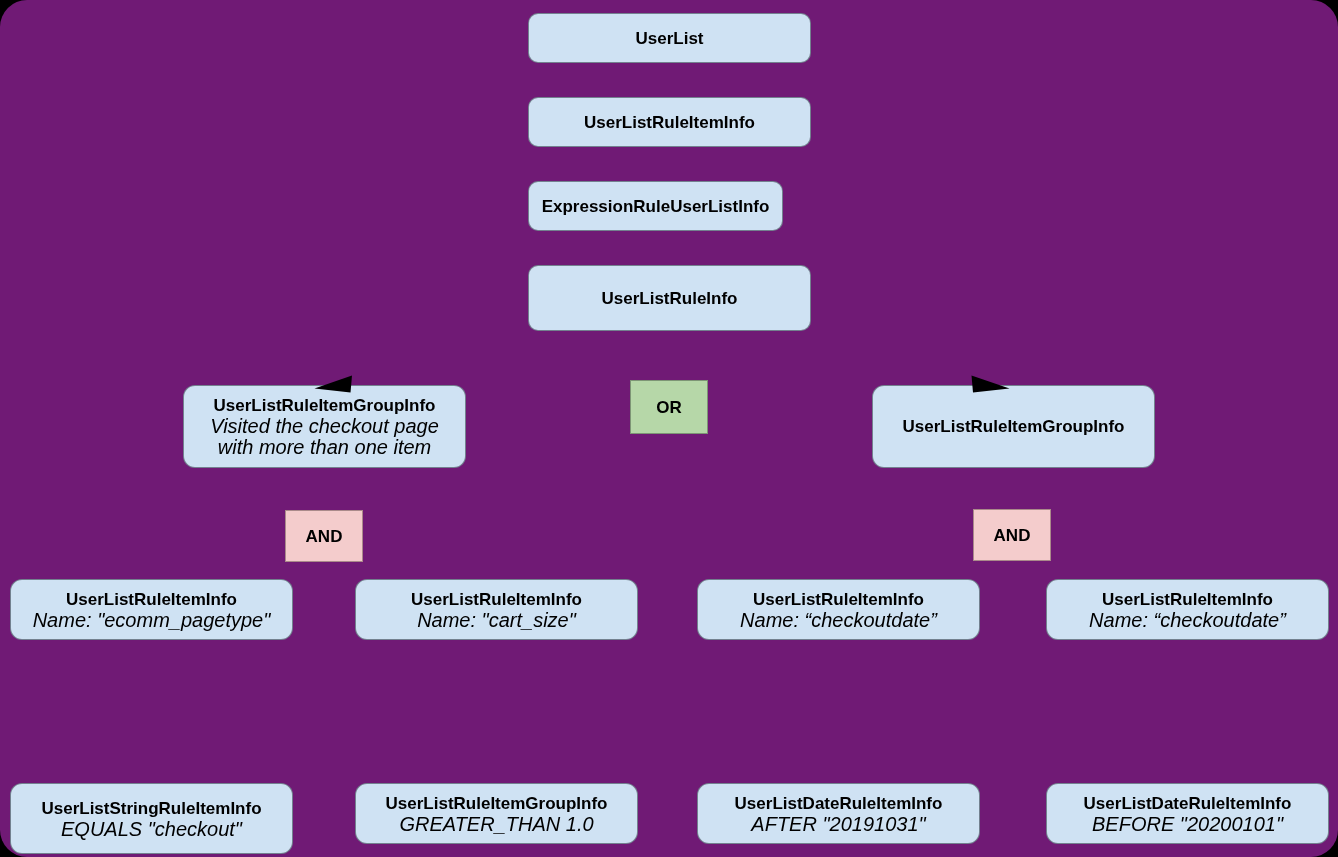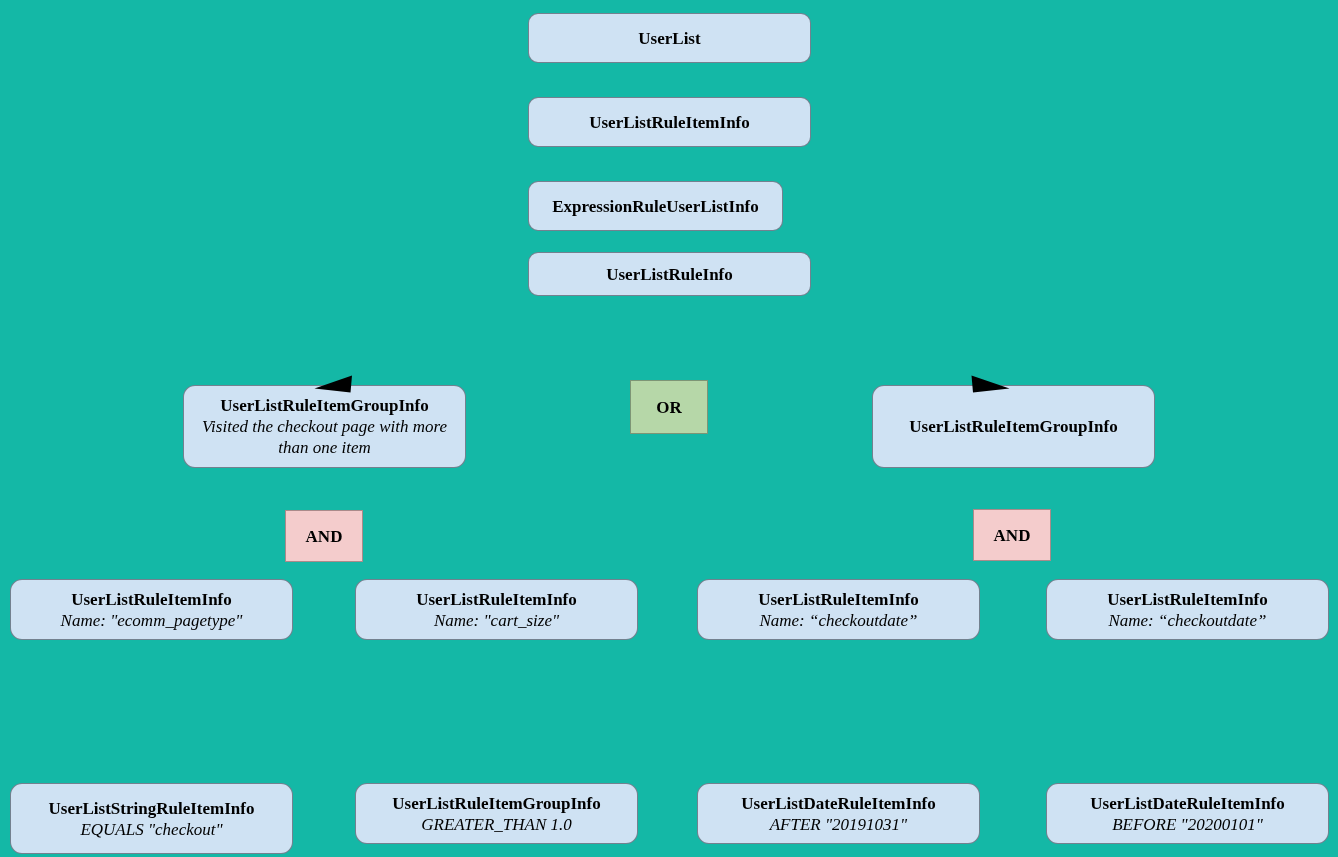--- a/index.html
+++ b/index.html
@@ -1,23 +1,24 @@
 <!DOCTYPE html>
 <html><head>
 <meta charset="utf-8">
 <style>
   html, body { margin: 0; padding: 0; background: #000; }
   #canvas {
     position: relative;
     width: 1338px;
     height: 857px;
-    background: #14b8a6;
-    font-family: Liberation Serif, serif;
+    background: #701a75;
+    font-family: Liberation Sans, sans-serif;
     color: #000000;
     overflow: hidden;
+    border-radius: 27px;
   }
   .node {
     position: absolute;
     box-sizing: border-box;
     display: flex;
     flex-direction: column;
     align-items: center;
     justify-content: center;
     text-align: center;
     line-height: 21px;
@@ -35,21 +36,21 @@
     border-radius: 0;
     margin-top: 37px;
   }
   .pink {
     background: #f4cccc;
     border: 1px solid rgba(60,40,40,0.4);
     border-radius: 0;
   }
   .t  { font-weight: 700; font-size: 17px; white-space: nowrap; }
   .op { font-weight: 700; font-size: 17px; }
-  .d  { font-style: italic; font-size: 17px; font-weight: 400; }
+  .d  { font-style: italic; font-size: 20px; font-weight: 400; }
   #arrows {
     position: absolute;
     left: 0; top: 0;
     width: 1338px; height: 857px;
     pointer-events: none;
   }
 </style>
 </head>
 <body>
 
@@ -60,21 +61,21 @@
   </div>
 
   <div class="node blue" style="left:528px; top:97px; width:283px; height:50px;">
     <span class="t">UserListRuleItemInfo</span>
   </div>
 
   <div class="node blue" style="left:528px; top:181px; width:255px; height:50px;">
     <span class="t">ExpressionRuleUserListInfo</span>
   </div>
 
-  <div class="node blue" style="left:528px; top:252px; width:283px; height:44px;">
+  <div class="node blue" style="left:528px; top:265px; width:283px; height:66px;">
     <span class="t">UserListRuleInfo</span>
   </div>
 
   <div class="node green" style="left:630px; top:343px; width:78px; height:54px;">
     <span class="op">OR</span>
   </div>
 
   <div class="node blue group" style="left:183px; top:385px; width:283px; height:83px;">
     <span class="t">UserListRuleItemGroupInfo</span>
     <span class="d">Visited the checkout page with more than one item</span>

